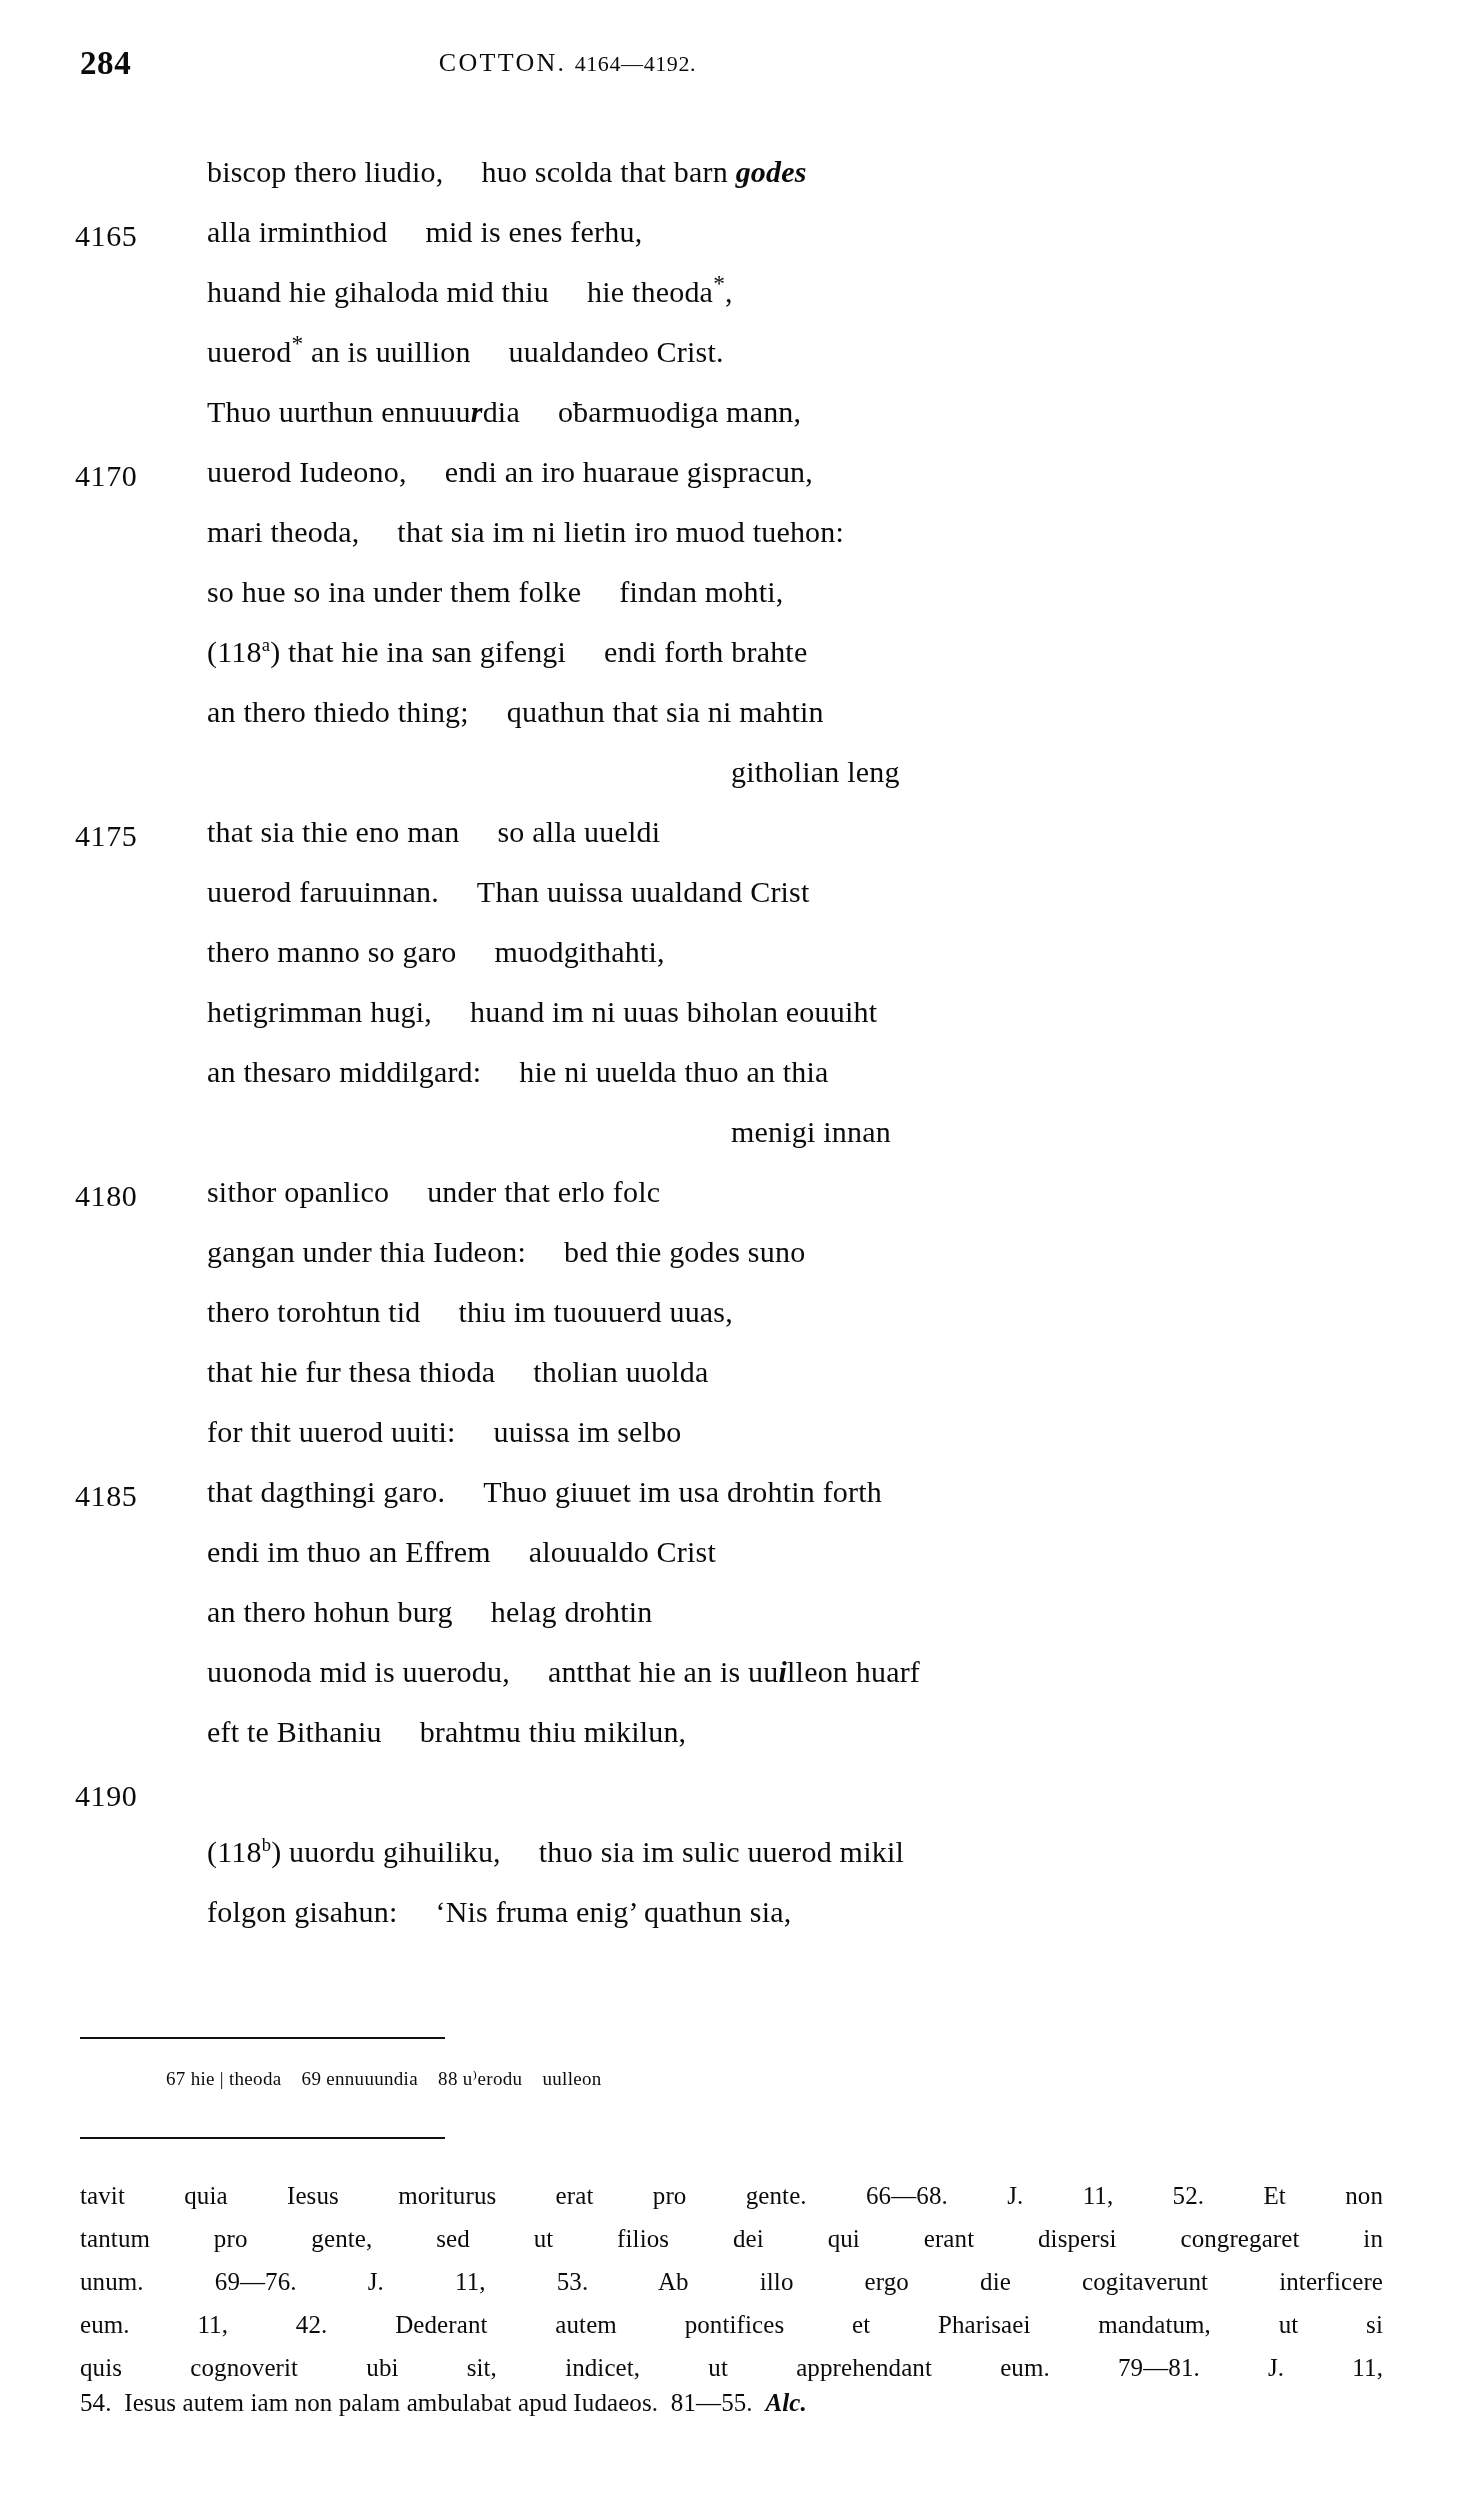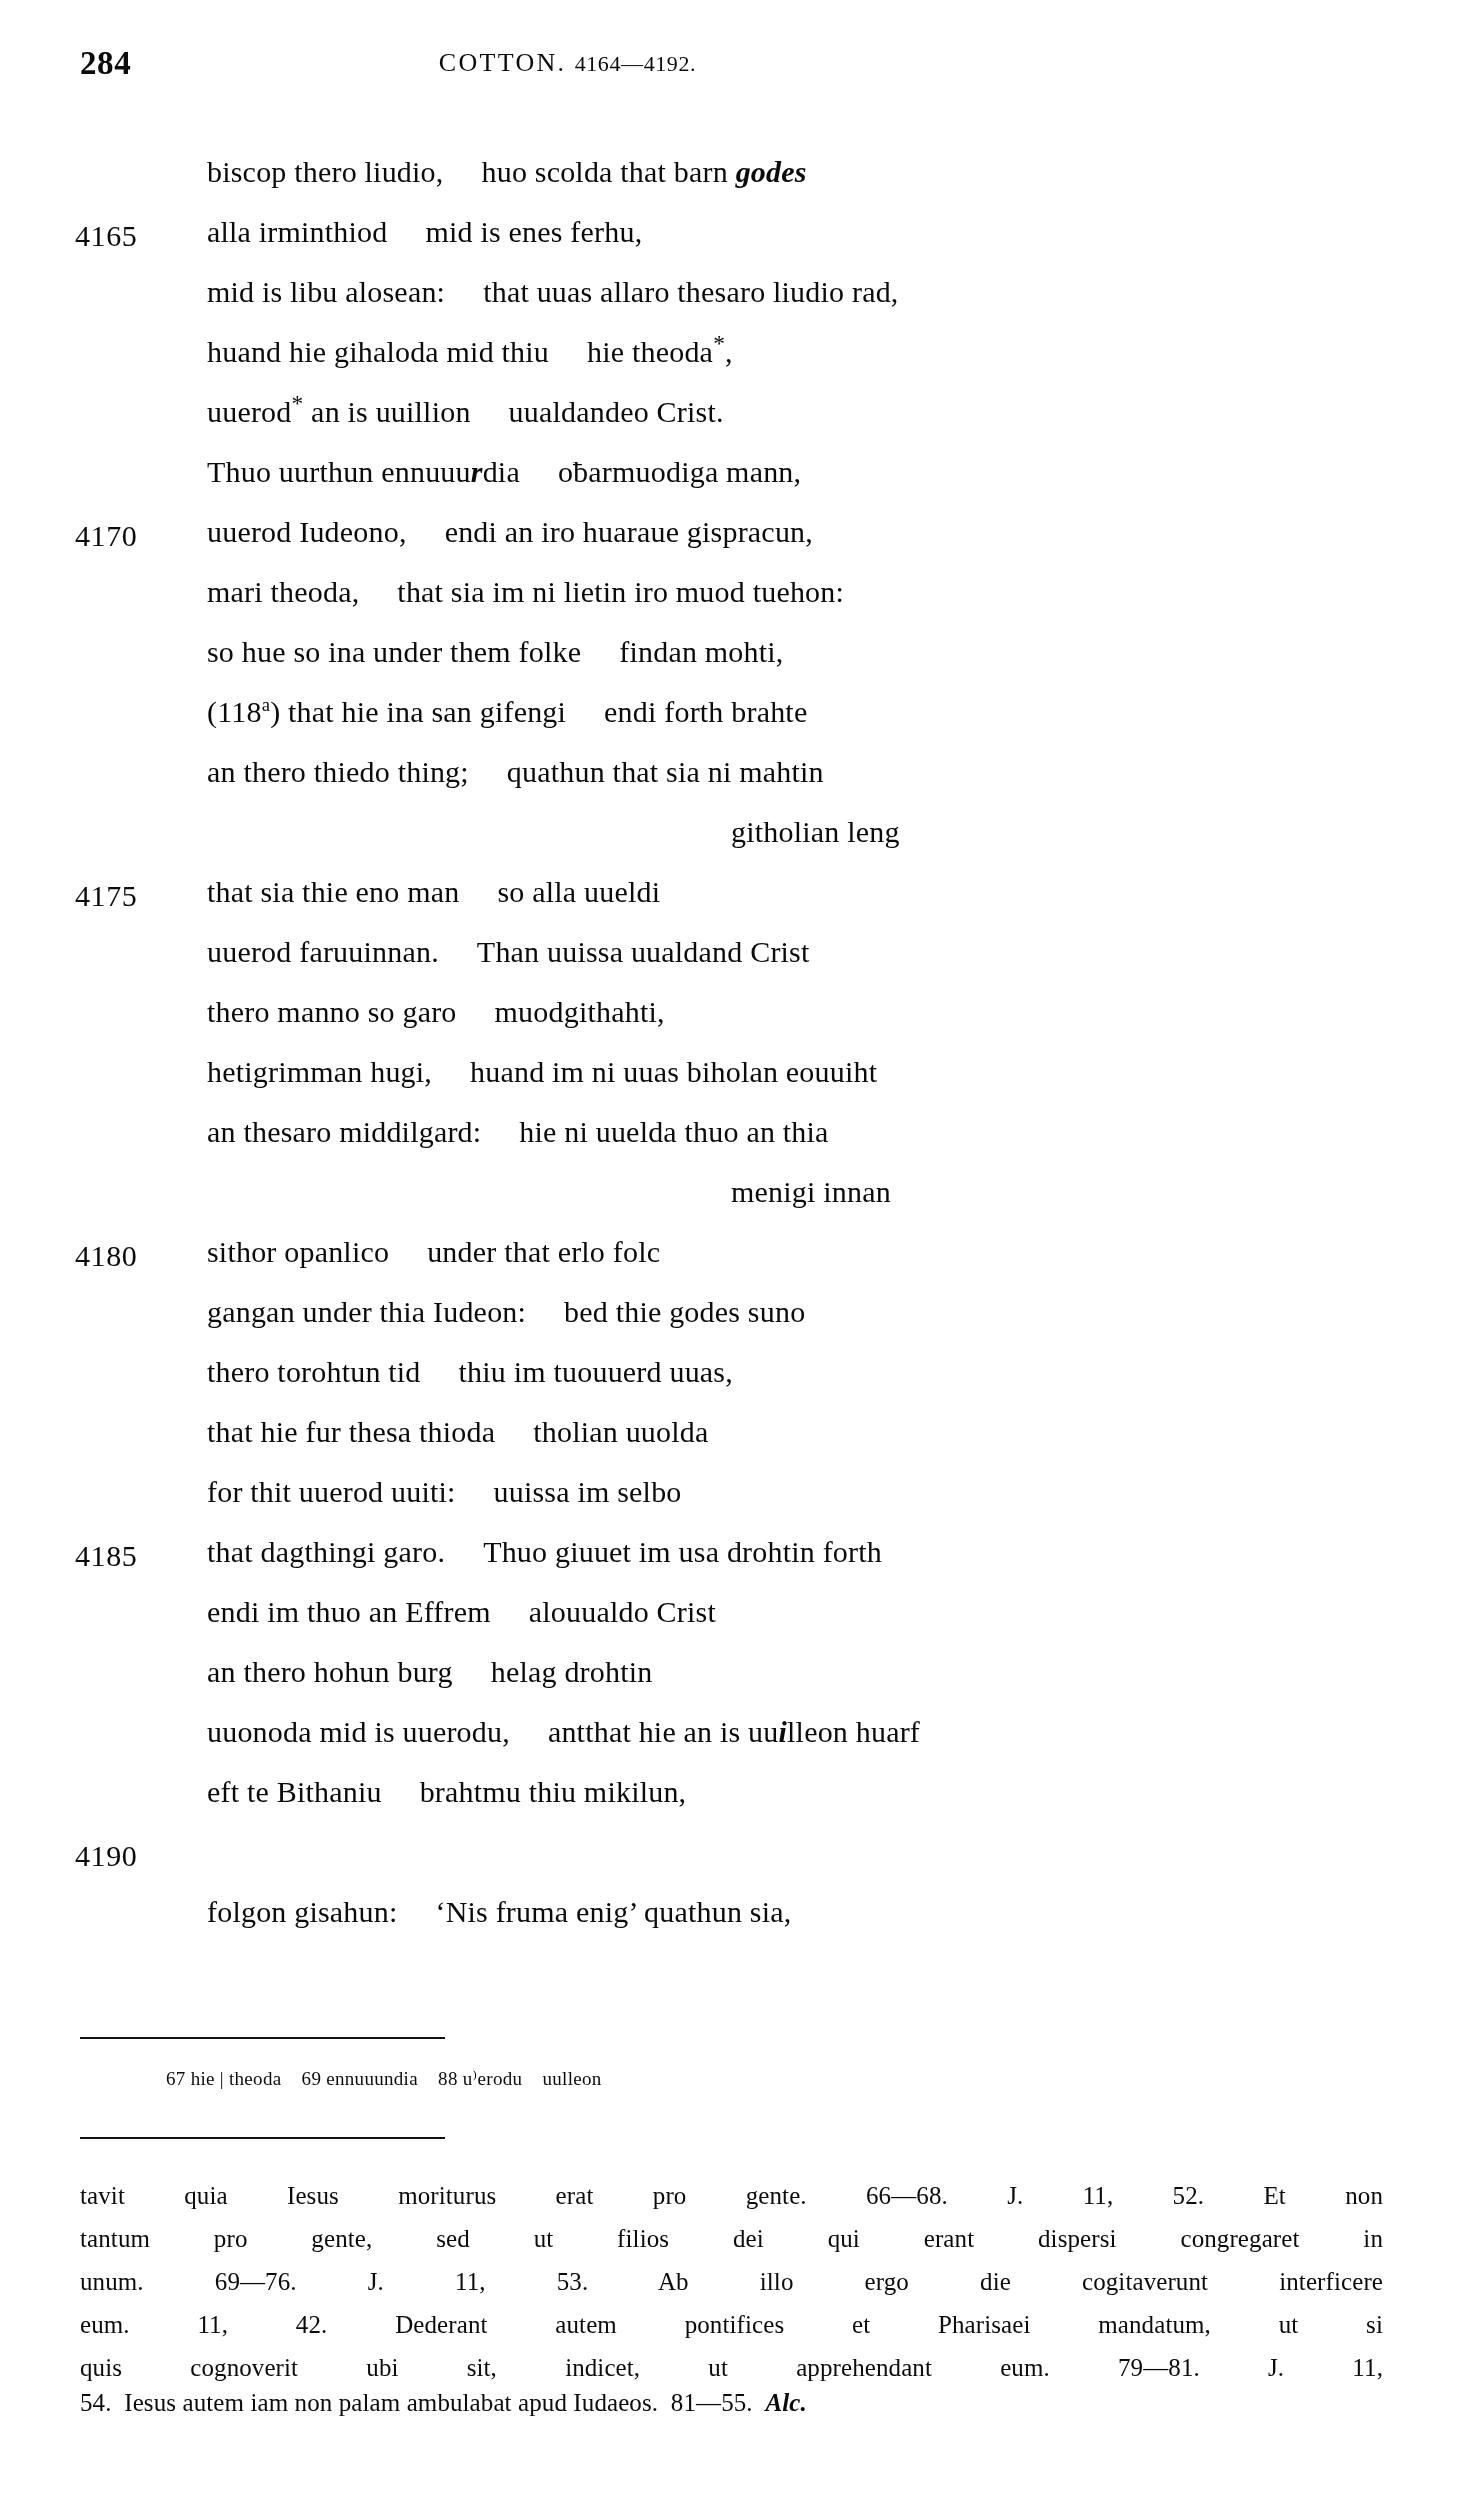--- a/index.html
+++ b/index.html
@@ -149,21 +149,20 @@
 <div class="page">
 
   <div class="runhead">
     <div class="folio-number">284</div>
     <div class="runhead-title"><span class="rh-word">COTTON.</span> <span class="rh-range">4164—4192.</span></div>
   </div>
 
   <div class="verse" id="verse-block">
       <div class="vline"><span class="vnum"></span><span class="vtext">biscop thero liudio,<span class="gapw"></span>huo scolda that barn <span class="it">godes</span></span></div>
       <div class="vline"><span class="vnum">4165</span><span class="vtext">alla irminthiod<span class="gapw"></span>mid is enes ferhu,</span></div>
-      <div class="vline"><span class="vnum"></span><span class="vtext">mid is libu alosean:<span class="gapw"></span>that uuas allaro thesaro liudio rad,</span></div>
       <div class="vline"><span class="vnum"></span><span class="vtext">huand hie gihaloda mid thiu<span class="gapw"></span>hie theoda<span class="ast">*</span>,</span></div>
       <div class="vline"><span class="vnum"></span><span class="vtext">uuerod<span class="ast">*</span> an is uuillion<span class="gapw"></span>uualdandeo Crist.</span></div>
       <div class="vline"><span class="vnum"></span><span class="vtext">Thuo uurthun ennuuu<span class="it">r</span>dia<span class="gapw"></span>oƀarmuodiga mann,</span></div>
       <div class="vline"><span class="vnum">4170</span><span class="vtext">uuerod Iudeono,<span class="gapw"></span>endi an iro huaraue gispracun,</span></div>
       <div class="vline"><span class="vnum"></span><span class="vtext">mari theoda,<span class="gapw"></span>that sia im ni lietin iro muod tuehon:</span></div>
       <div class="vline"><span class="vnum"></span><span class="vtext">so hue so ina under them folke<span class="gapw"></span>findan mohti,</span></div>
       <div class="vline"><span class="vnum"></span><span class="vtext">(118<sup class="mark">a</sup>) that hie ina san gifengi<span class="gapw"></span>endi forth brahte</span></div>
       <div class="vline"><span class="vnum"></span><span class="vtext">an thero thiedo thing;<span class="gapw"></span>quathun that sia ni mahtin</span></div>
       <div class="vline"><span class="vnum"></span><span class="vtext runover">githolian leng</span></div>
       <div class="vline"><span class="vnum">4175</span><span class="vtext">that sia thie eno man<span class="gapw"></span>so alla uueldi</span></div>
@@ -176,20 +175,21 @@
       <div class="vline"><span class="vnum"></span><span class="vtext">gangan under thia Iudeon:<span class="gapw"></span>bed thie godes suno</span></div>
       <div class="vline"><span class="vnum"></span><span class="vtext">thero torohtun tid<span class="gapw"></span>thiu im tuouuerd uuas,</span></div>
       <div class="vline"><span class="vnum"></span><span class="vtext">that hie fur thesa thioda<span class="gapw"></span>tholian uuolda</span></div>
       <div class="vline"><span class="vnum"></span><span class="vtext">for thit uuerod uuiti:<span class="gapw"></span>uuissa im selbo</span></div>
       <div class="vline"><span class="vnum">4185</span><span class="vtext">that dagthingi garo.<span class="gapw"></span>Thuo giuuet im usa drohtin forth</span></div>
       <div class="vline"><span class="vnum"></span><span class="vtext">endi im thuo an Effrem<span class="gapw"></span>alouualdo Crist</span></div>
       <div class="vline"><span class="vnum"></span><span class="vtext">an thero hohun burg<span class="gapw"></span>helag drohtin</span></div>
       <div class="vline"><span class="vnum"></span><span class="vtext">uuonoda mid is uuerodu,<span class="gapw"></span>antthat hie an is uu<span class="it">i</span>lleon huarf</span></div>
       <div class="vline"><span class="vnum"></span><span class="vtext">eft te Bithaniu<span class="gapw"></span>brahtmu thiu mikilun,</span></div>
       <div class="vline"><span class="vnum">4190</span></div>
+      <div class="vline"><span class="vnum"></span><span class="vtext">(118<sup class="mark">b</sup>) uuordu gihuiliku,<span class="gapw"></span>thuo sia im sulic uuerod mikil</span></div>
       <div class="vline"><span class="vnum"></span><span class="vtext">folgon gisahun:<span class="gapw"></span>‘Nis fruma enig’ quathun sia,</span></div>
     </div>
 
   <div class="rule rule-top"></div>
   <div class="apparatus">67 hie | theoda    69 ennuuundia    88 u⁾erodu    uulleon</div>
   <div class="rule rule-bot"></div>
 
   <div class="latin" id="latin-note">
       <div class="lrow just">tavit quia Iesus moriturus erat pro gente.  66—68.  J. 11, 52.  Et non</div>
       <div class="lrow just">tantum pro gente, sed ut filios dei qui erant dispersi congregaret in</div>

